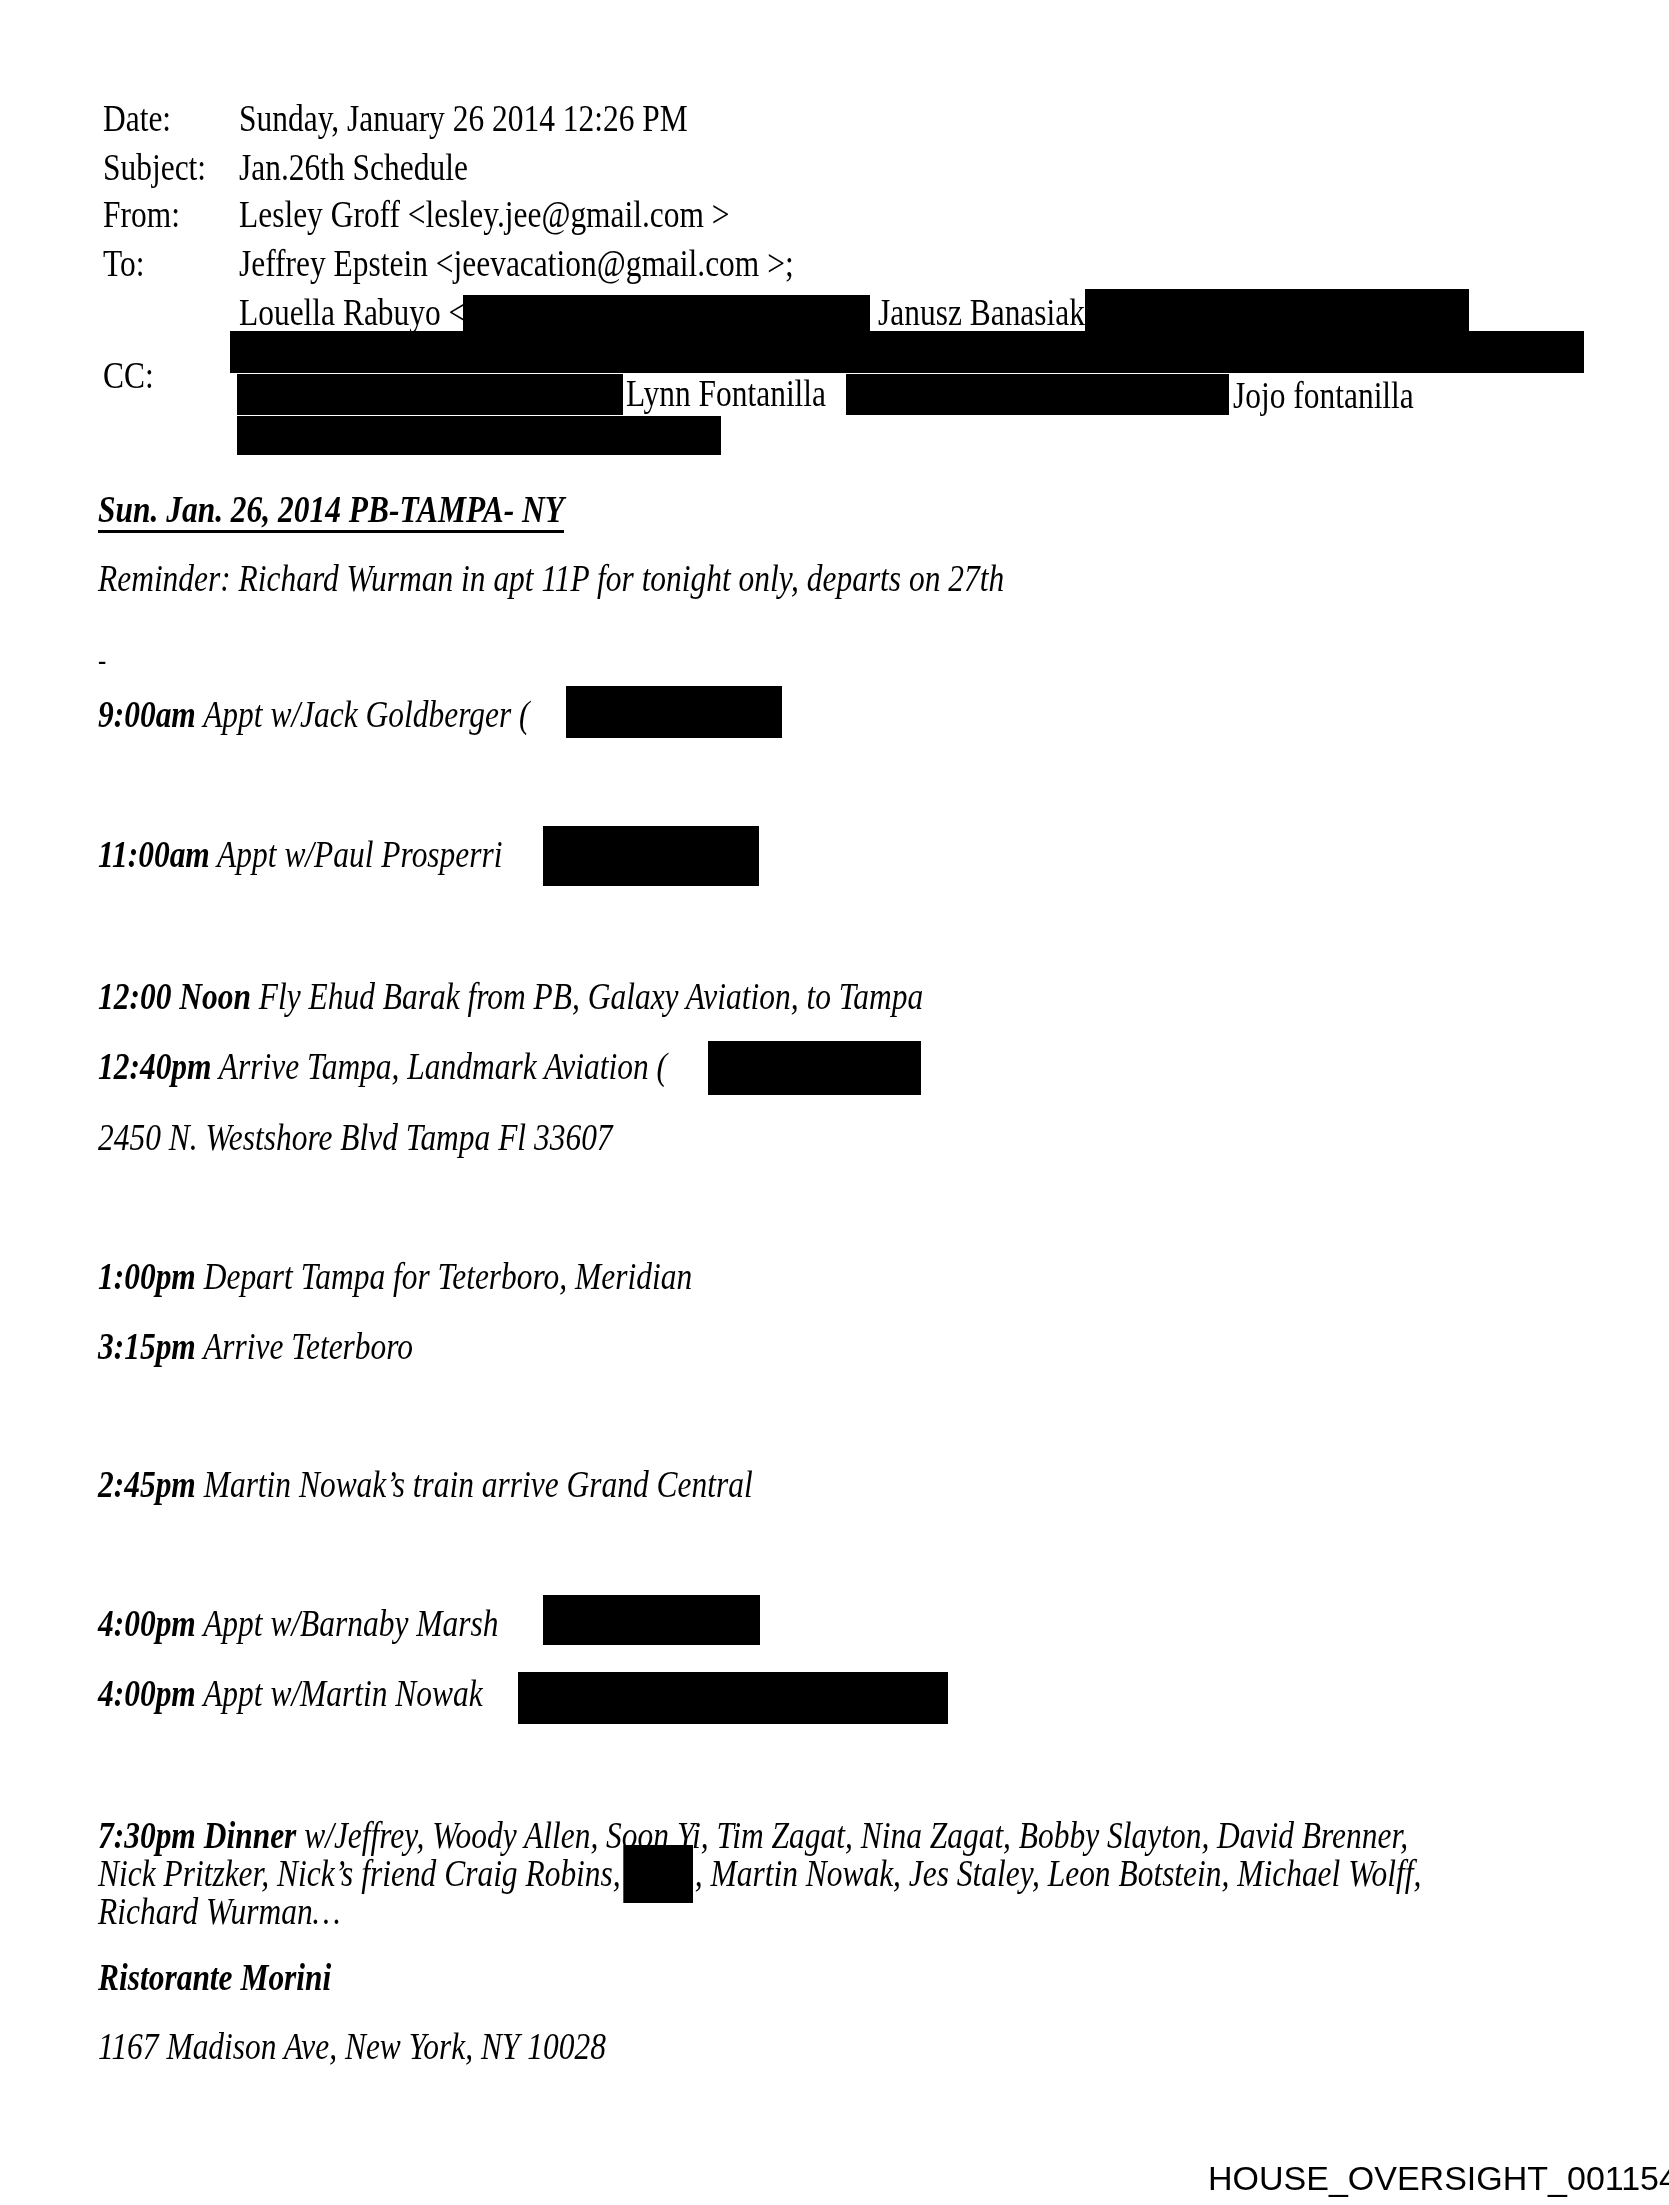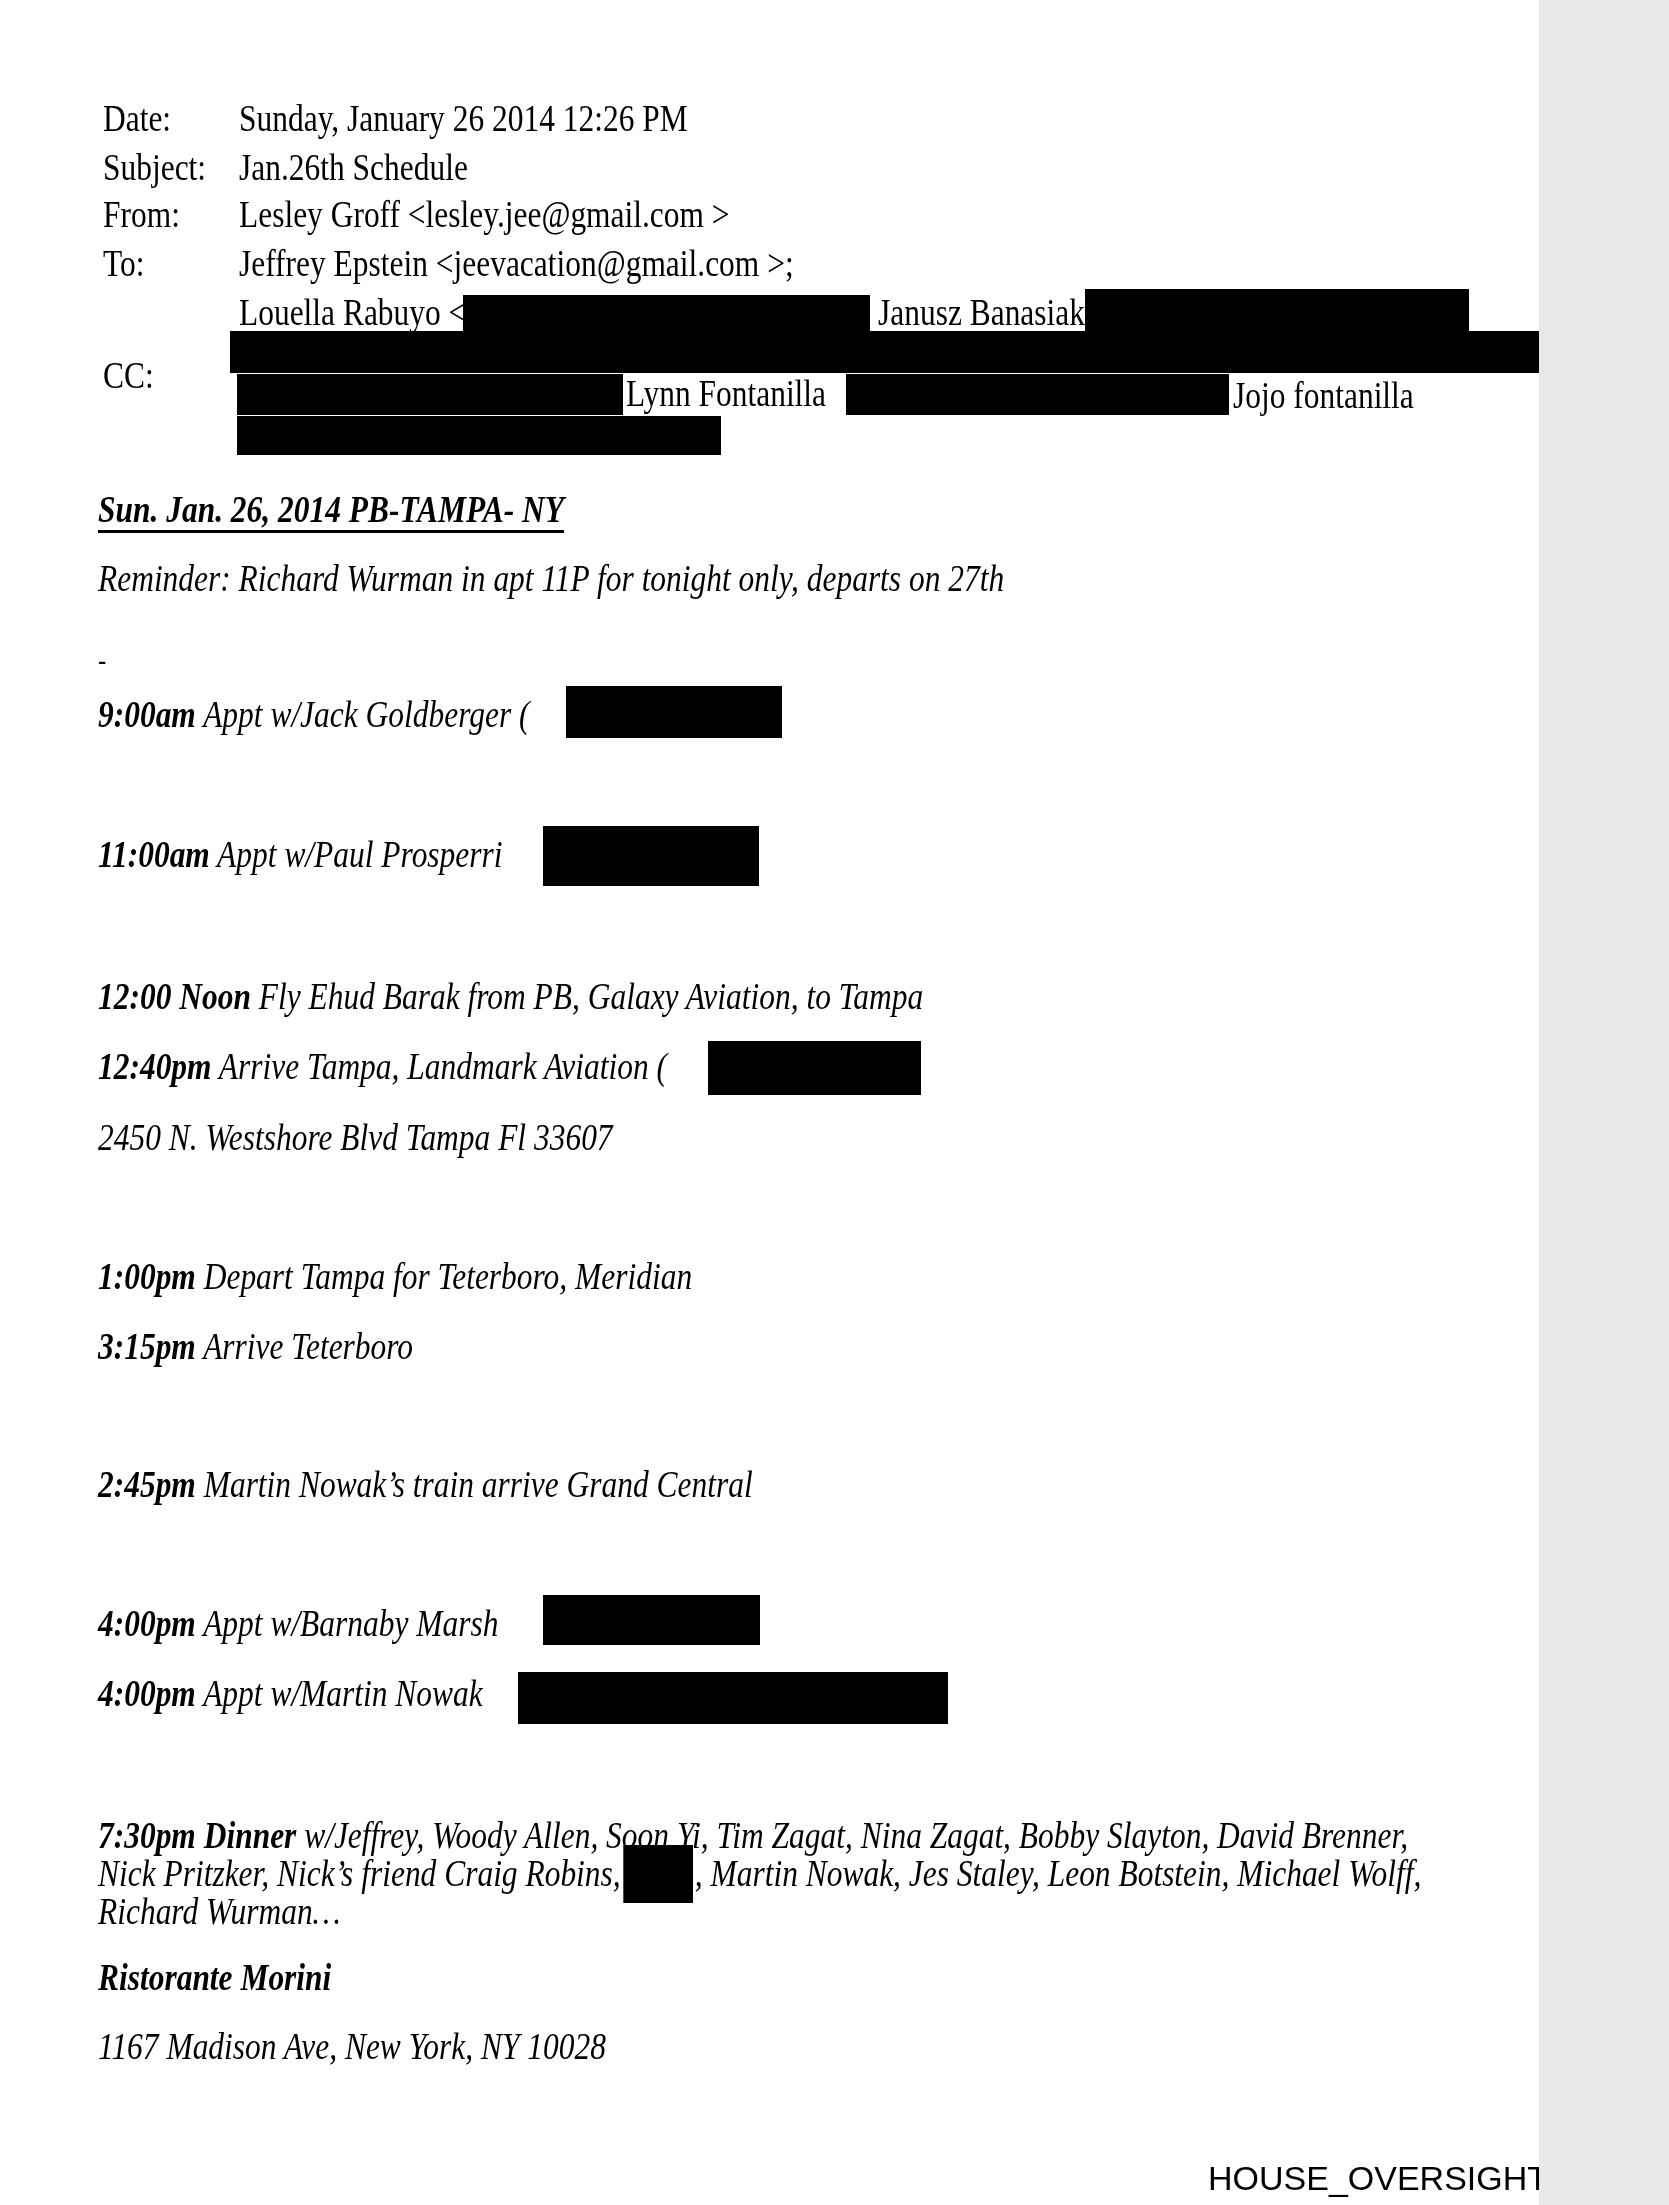--- a/index.html
+++ b/index.html
@@ -1,18 +1,18 @@
 <!DOCTYPE html>
 <html style="font-size:10.5px"><head>
 <meta charset="utf-8">
 <style>
   html,body{margin:0;padding:0;background:#e8e8e8;}
   .page{
     position:relative;
-    width:1539px;
+    width:1669px;
     height:2205px;
     background:#ffffff;
     overflow:hidden;
     font-family:"Liberation Serif", serif;
     color:#000;
   }
   .t{
     position:absolute;
     white-space:nowrap;
     font-size:37px;

